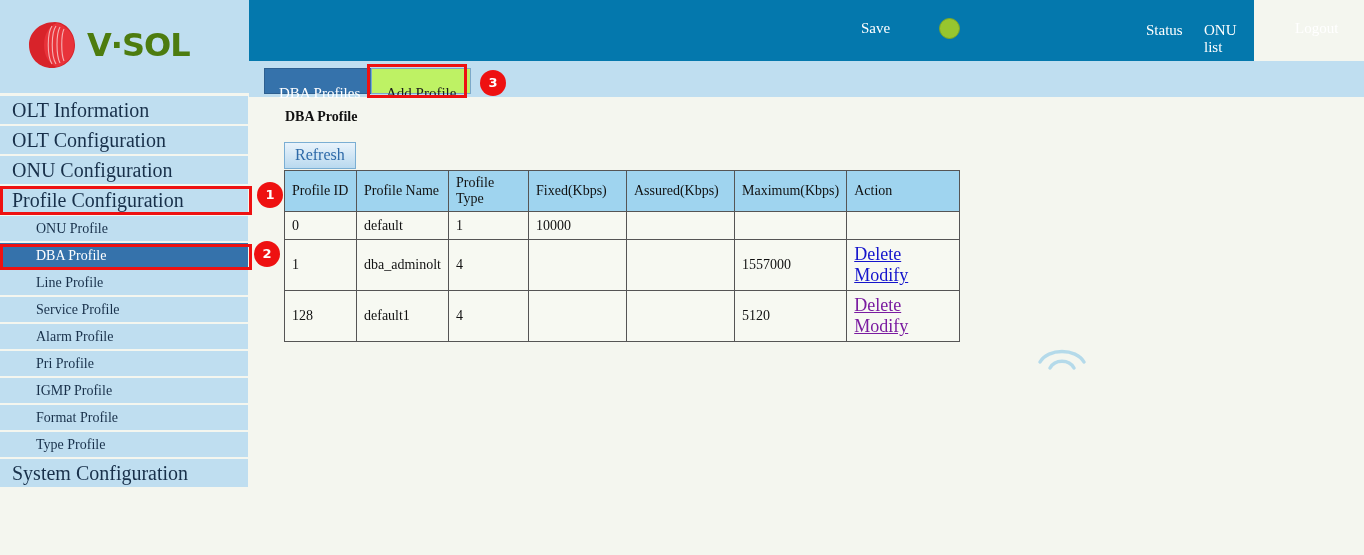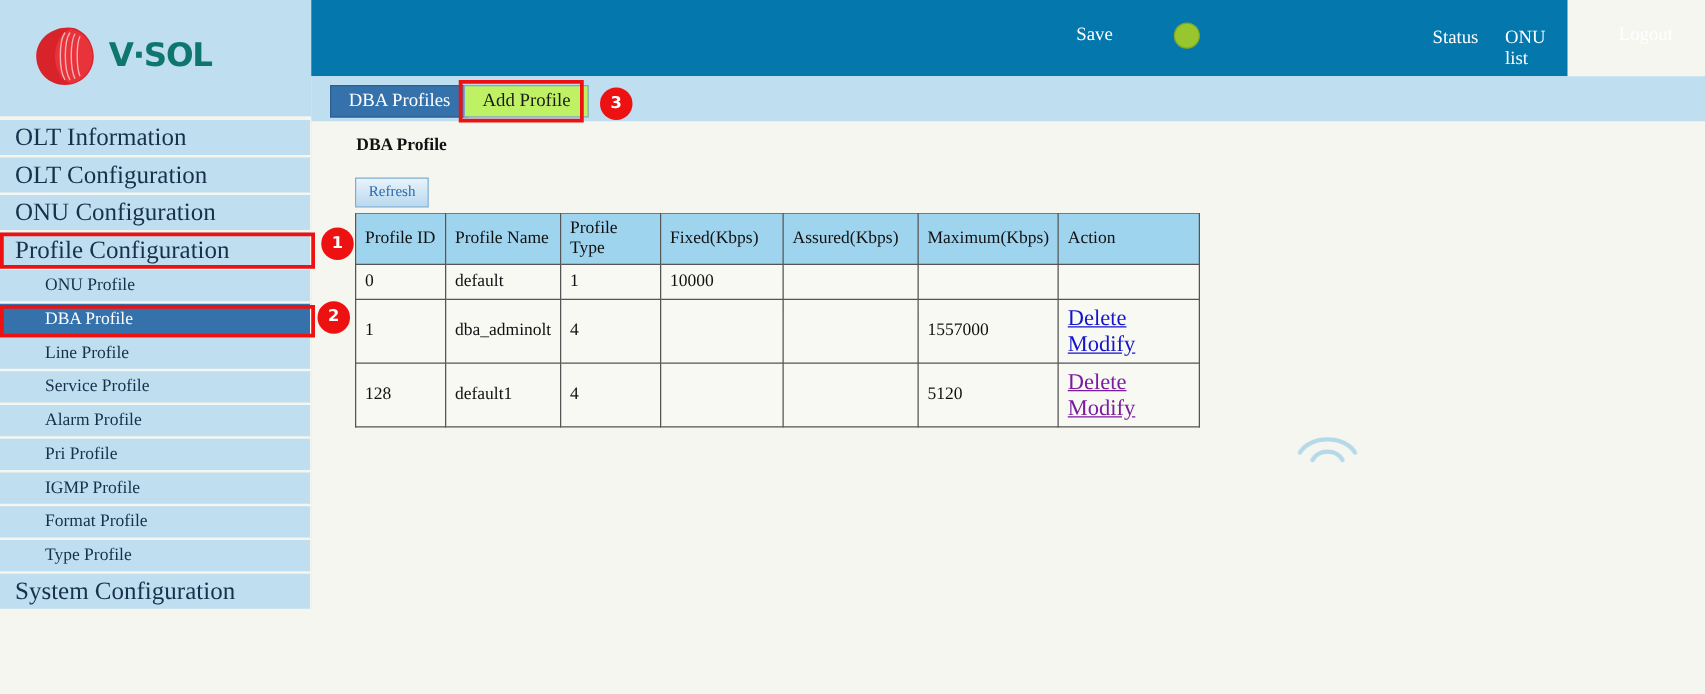--- a/index.html
+++ b/index.html
@@ -17,22 +17,22 @@
     position: absolute; left: 0; top: 0; width: 249px; height: 93px;
     background: #bfdef0;
   }
   .logo-wrap {
     position: absolute; left: 25px; top: 18px;
     display: flex; align-items: center; gap: 8px;
   }
   .logo-mark { position: relative; width: 54px; height: 54px; }
   .logo-text {
     font-family: "DejaVu Sans", sans-serif;
-    font-weight: bold; font-size: 26px; letter-spacing: -1px;
-    color: #0f766e;
+    font-weight: bold; font-size: 32px; letter-spacing: -1px;
+    color: #4d7c0f;
   }
 
   
   .topbar {
     position: absolute; left: 249px; top: 0; width: 1005px; height: 61px;
     background: #0478ad;
   }
   .topbar a, .topbar span.tb {
     position: absolute; color: #ffffff; text-decoration: none;
     font-size: 15px; font-family: "Liberation Serif", serif;
@@ -48,21 +48,21 @@
     background: #97c62e; border: 1px solid #7ea823;
   }
 
   
   .tabstrip {
     position: absolute; left: 249px; top: 61px; width: 1115px; height: 36px;
     background: #bfdef0;
   }
   .tab {
     position: absolute; top: 7px; height: 26px; line-height: 25px;
-    font-size: 15px; padding: 0 14px; white-space: nowrap;
+    font-size: 15px; padding: 12px 14px; white-space: nowrap;
     border: 1px solid #7ca9c9;
   }
   .tab-active { left: 15px; background: #3572ab; color: #ffffff; border-color: #2d5f90; }
   .tab-inactive { left: 122px; background: #bef264; color: #1a1a1a; }
   .redbox-tab {
     position: absolute; left: 118px; top: 3px; width: 100px; height: 34px;
     border: 3px solid #ee1111; background: transparent; pointer-events: none;
   }
   .badge {
     position: absolute; width: 26px; height: 26px; border-radius: 50%;
@@ -92,21 +92,21 @@
   .redbox-dba        { left: 0px; top: 244px; width: 252px; height: 26px; }
 
   
   .content { position: absolute; left: 249px; top: 97px; width: 1115px; height: 458px; }
   .page-title {
     position: absolute; left: 36px; top: 12px;
     font-size: 14px; font-weight: bold; color: #111;
   }
   .btn-refresh {
     position: absolute; left: 35px; top: 45px;
-    padding: 3px 10px 4px 10px; font-size: 12px;
+    padding: 3px 10px 4px 10px; font-size: 16px;
     color: #2e6aa8; background: linear-gradient(#e9f3fb, #b9d9ef);
     border: 1px solid #7aaed3; cursor: pointer;
     font-family: "Liberation Serif", serif;
   }
 
   table.dba {
     position: absolute; left: 35px; top: 73px;
     border-collapse: collapse; background: transparent;
     border: 1px solid #555;
   }

